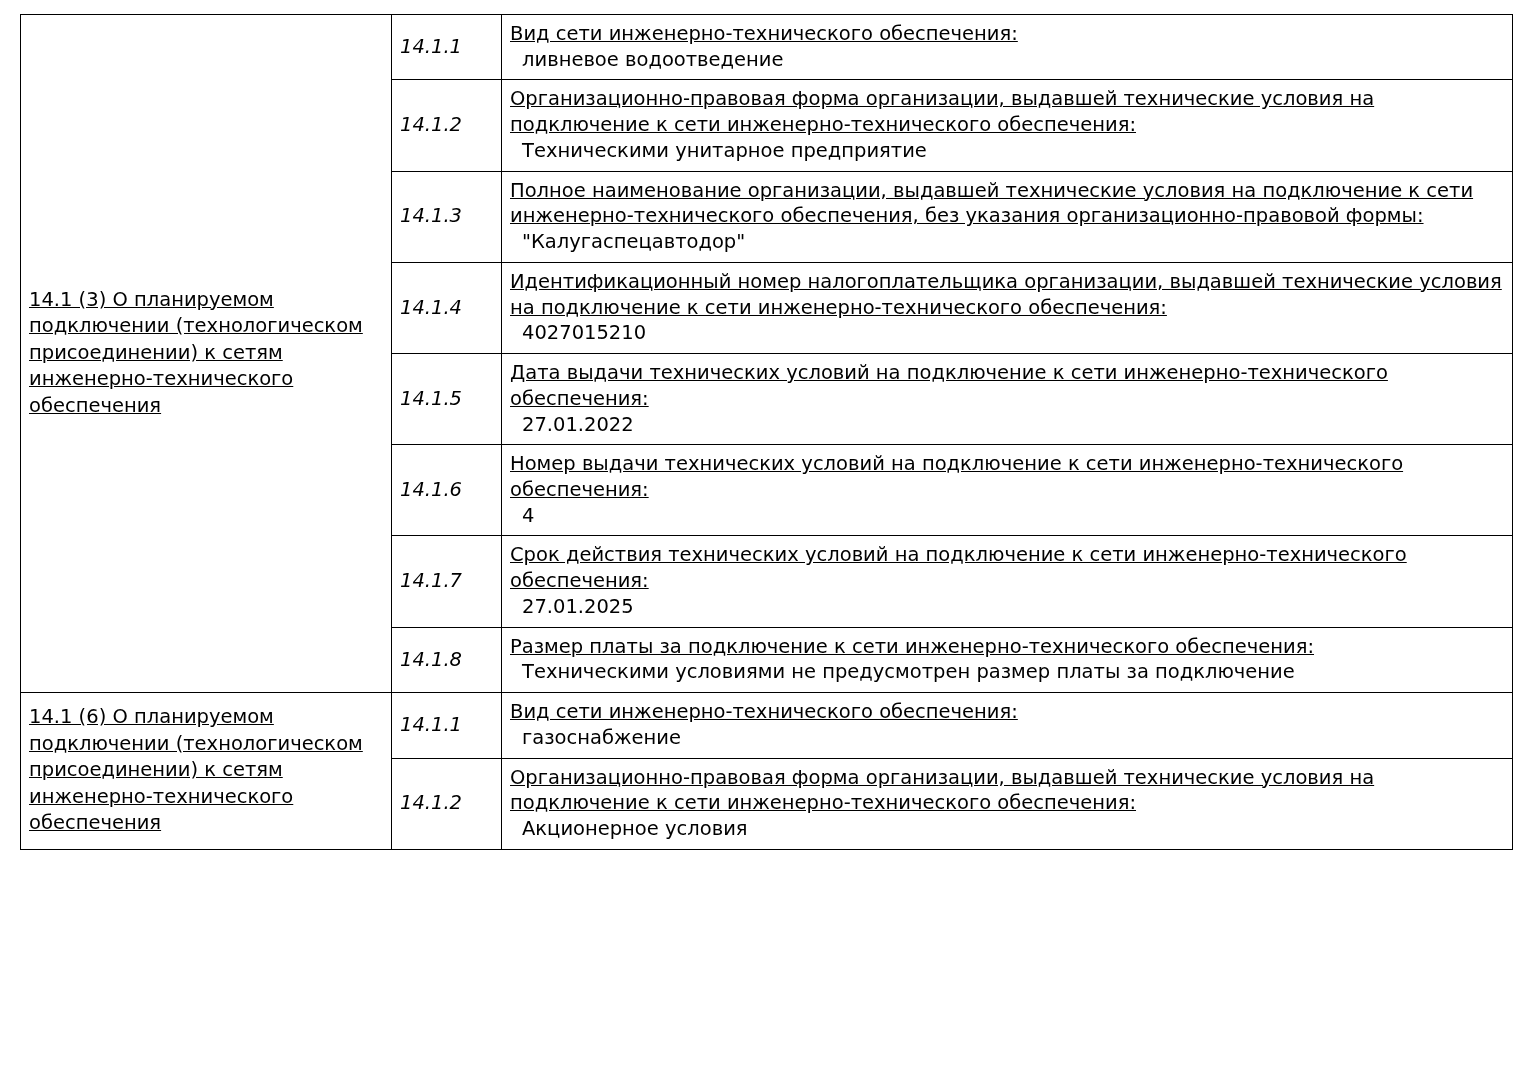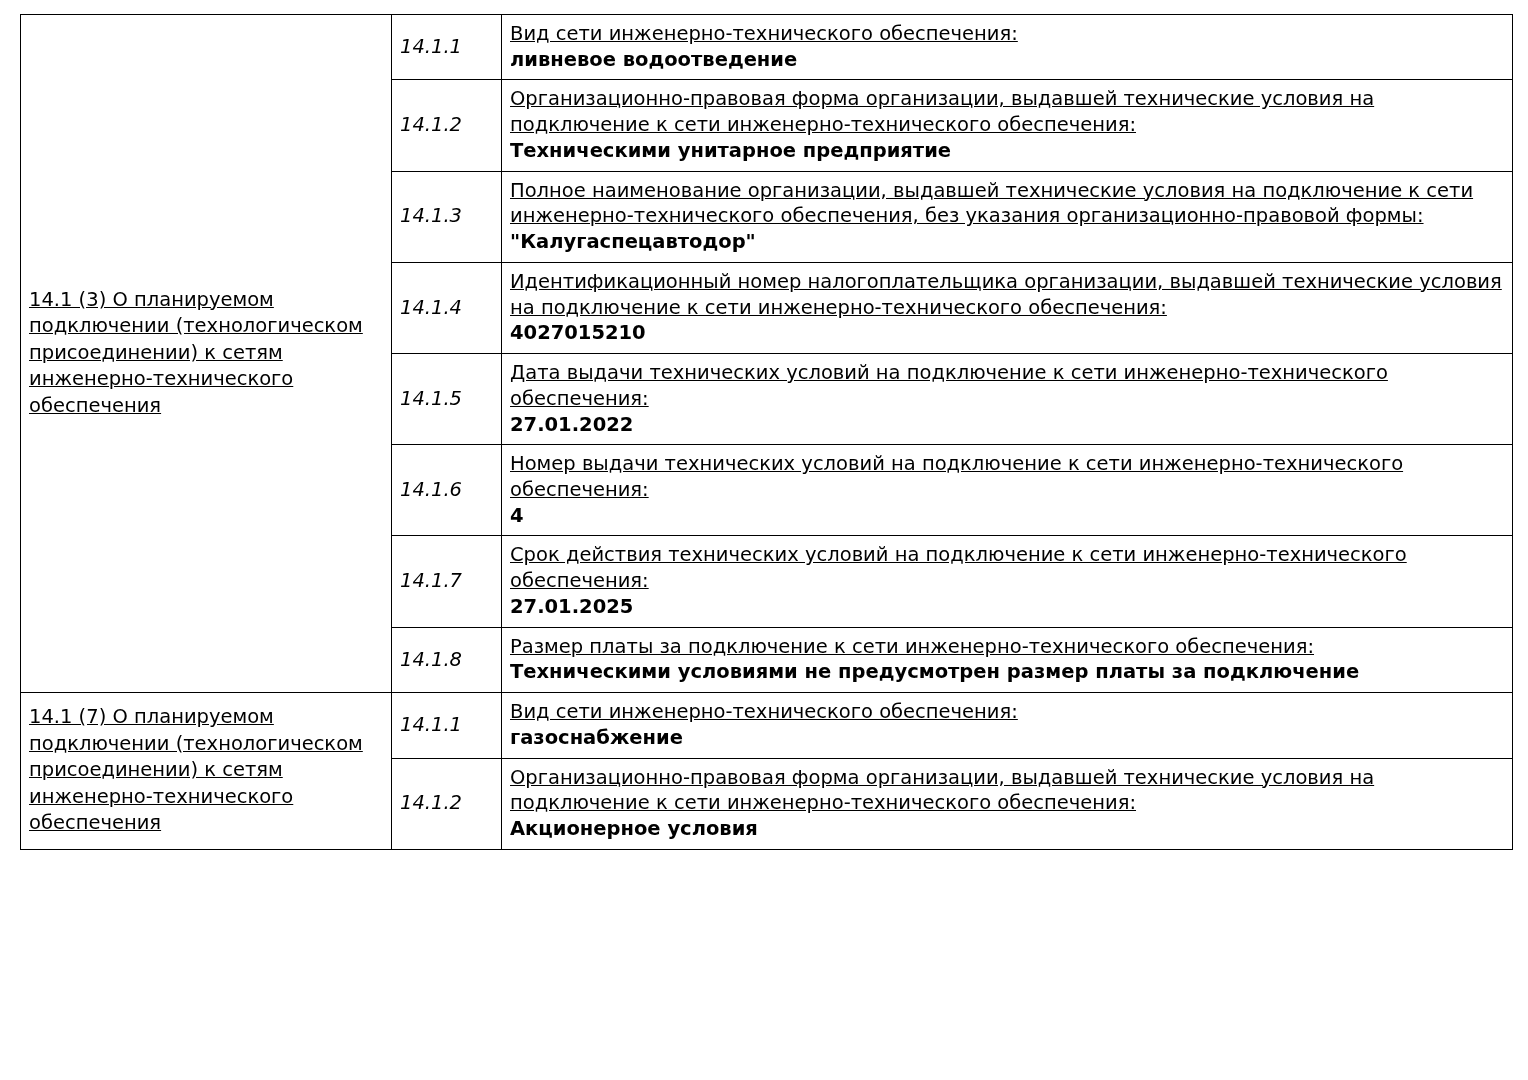--- a/index.html
+++ b/index.html
@@ -45,21 +45,22 @@
   td.content-cell {
     vertical-align: middle;
   }
   .label-line {
     display: block;
     font-weight: normal;
     text-decoration: underline;
   }
   .value-line {
     display: block;
-    font-weight: bold;
+    font-weight: normal;
+    margin-left: 12px;
   }
   .section-text {
     display: block;
     line-height: 1.36;
     text-decoration: underline;
   }
 </style>
 </head>
 <body>
 
@@ -125,21 +126,21 @@
       </tr>
       <tr>
         <td class="code-cell">14.1.8</td>
         <td class="content-cell">
           <span class="label-line">Размер платы за подключение к сети инженерно-технического обеспечения:</span>
           <span class="value-line">Техническими условиями не предусмотрен размер платы за подключение</span>
         </td>
       </tr>
       <tr>
         <td class="section-cell" rowspan="2">
-          <span class="section-text">14.1 (7) О планируемом подключении (технологическом присоединении) к сетям инженерно-технического обеспечения</span>
+          <span class="section-text">14.1 (6) О планируемом подключении (технологическом присоединении) к сетям инженерно-технического обеспечения</span>
         </td>
         <td class="code-cell">14.1.1</td>
         <td class="content-cell">
           <span class="label-line">Вид сети инженерно-технического обеспечения:</span>
           <span class="value-line">газоснабжение</span>
         </td>
       </tr>
       <tr>
         <td class="code-cell">14.1.2</td>
         <td class="content-cell">

